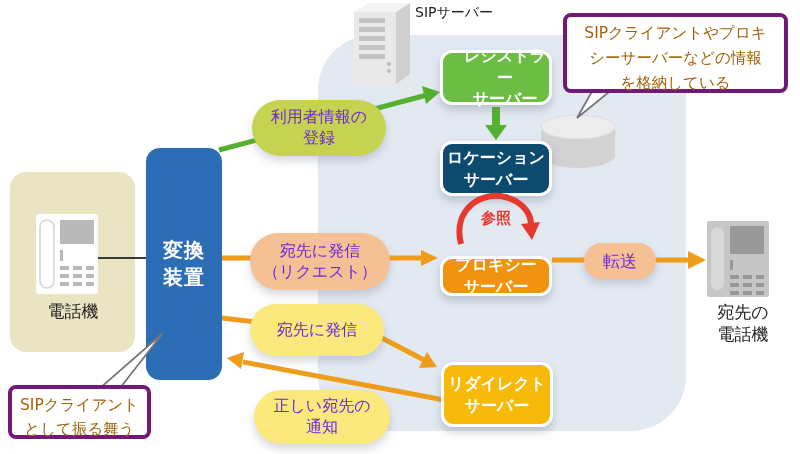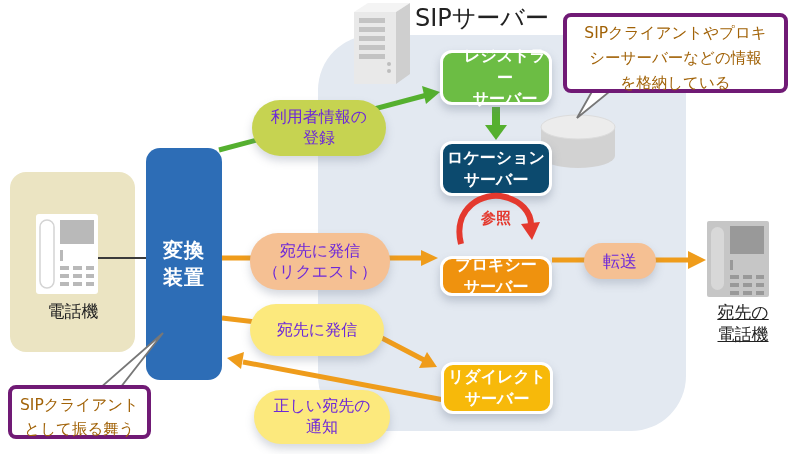--- a/index.html
+++ b/index.html
@@ -16,40 +16,40 @@
   .converter { left:146px; top:148px; width:76px; height:232px; background:#2d6db6; border-radius:14px;
     display:flex; flex-direction:column; align-items:center; justify-content:center;
     color:#ffffff; font-size:20px; font-weight:bold; line-height:1.35; letter-spacing:1px; }
 
   .server-box { width:112px; border-radius:12px; border:3px solid #fff; color:#fff; font-weight:bold;
     font-size:16px; text-align:center; line-height:1.35; padding:6px 2px;
     box-shadow:0 5px 9px rgba(110,120,140,.35); display:flex; flex-direction:column; justify-content:center; }
   .registrar { left:440px; top:50px;  height:55px; background:#6cbd44;padding-left:20px; }
   .location  { left:440px; top:141px; height:55px; background:#0c4a6e; }
   .proxy     { left:440px; top:232px; height:40px; background:#ef920e;margin-top:24px; }
-  .redirect  { left:441px; top:362px; height:52px; background:#f7b90a; }
+  .redirect  { left:441px; top:362px; height:65px; background:#f7b90a; }
 
   .pill { border-radius:28px; color:#6d28d9; font-size:16px; text-align:right; line-height:1.3;
     display:flex; flex-direction:column; align-items:center; justify-content:center;
     box-shadow:0 5px 8px rgba(120,130,150,.30); }
   .pill-register { left:252px; top:100px; width:134px; height:56px; background:#c6d351; }
   .pill-request  { left:250px; top:233px; width:140px; height:57px; background:#f5c093; }
   .pill-call     { left:250px; top:304px; width:134px; height:52px; background:#fce97d; }
   .pill-notify   { left:254px; top:370px; width:136px; height:54px; background:#fce97d;margin-top:20px; }
   .pill-forward  { left:584px; top:243px; width:72px;  height:36px; background:#f5c093; font-size:17px; }
 
   .callout { background:#fff; border:4px solid #701a75; border-radius:8px; color:#a16207; font-size:15.5px;
     line-height:1.62; padding:4px 8px;text-align:center; }
   .callout-db { left:563px; top:13px; width:225px; height:80px; }
   .callout-client { left:8px; top:385px; width:143px; height:54px; line-height:1.55; }
 
   .diagram-label { color:#222; font-size:17px; line-height:1.3; text-align:center; }
-  .sip-server-label { left:415px; top:3px; font-size:24px; text-align:left; }
+  .sip-server-label { left:415px; top:3px; font-size:14px; text-align:left; }
   .caller-label { left:14px; top:300px; width:118px; }
-  .dest-label { left:704px; top:301px; width:78px;text-decoration:underline; }
+  .dest-label { left:704px; top:301px; width:78px; }
 
   .ref-label { left:474px; top:209px; width:44px; color:#e4392e; font-weight:bold; font-size:15px; text-align:center; }
 </style>
 </head>
 <body>
 
 <div class="stage">
 
   <div class="abs panel z1"></div>
 

